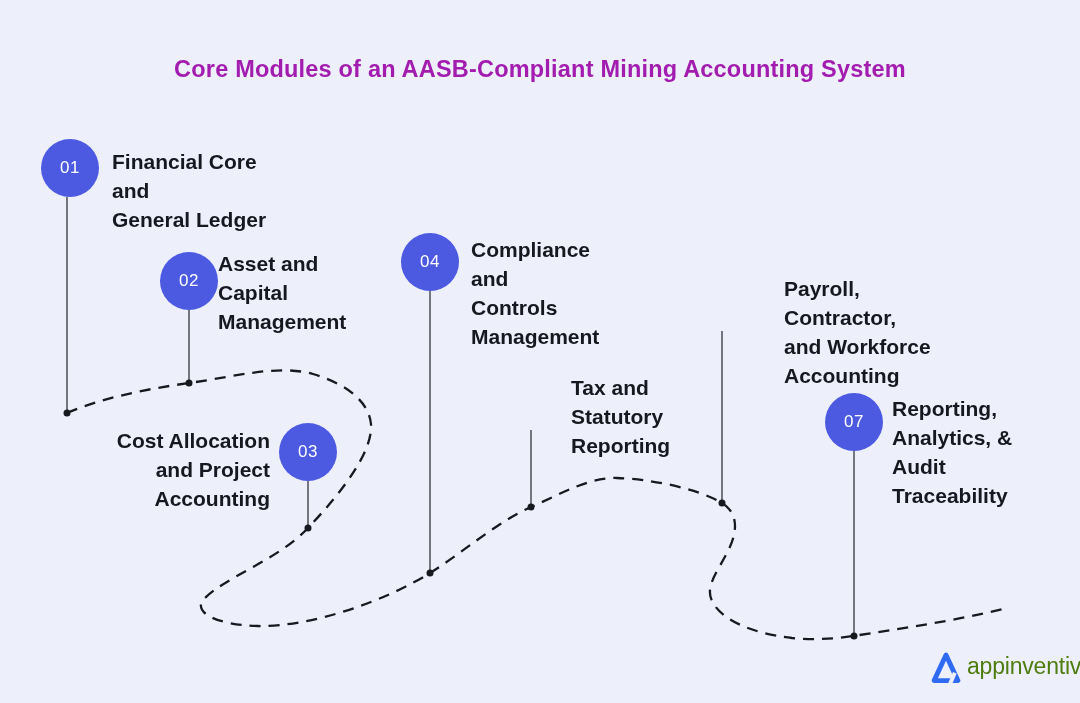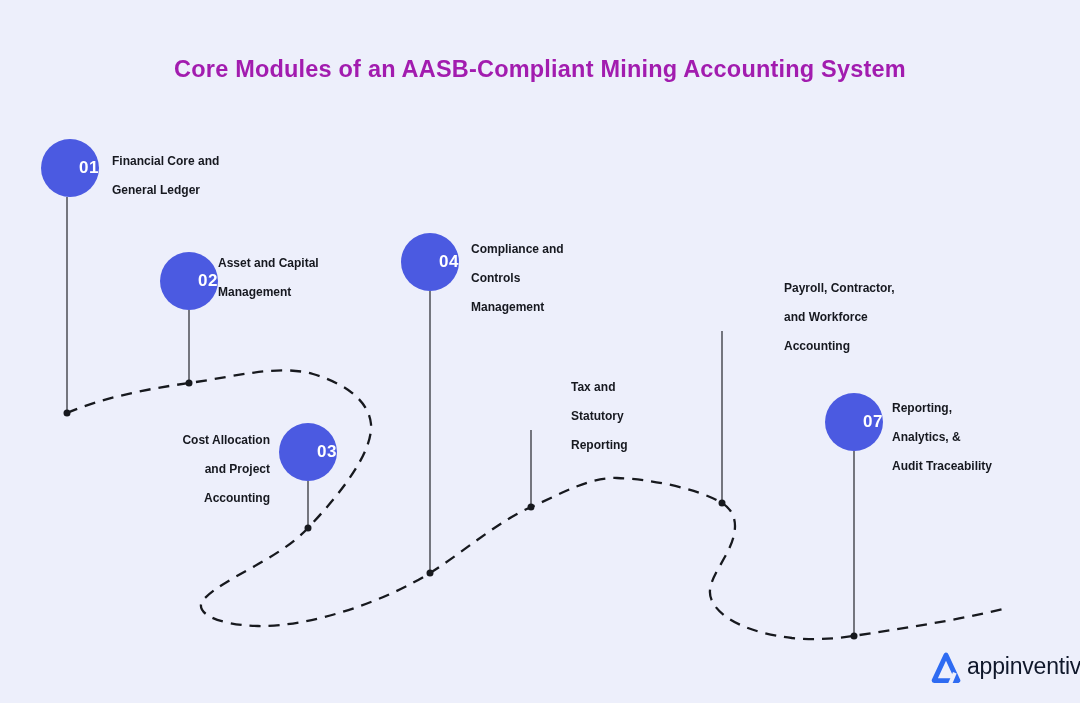--- a/index.html
+++ b/index.html
@@ -28,49 +28,49 @@
   }
   .node {
     position: absolute;
     width: 58px;
     height: 58px;
     border-radius: 50%;
     background: #4B5AE1;
     color: #FFFFFF;
     display: flex;
     align-items: center;
-    justify-content: flex-end;
+    justify-content: center;
     font-size: 17px;
-    font-weight: 700;
+    font-weight: 400;
     letter-spacing: 0.5px;
     z-index: 2;
   }
   .label {
     position: absolute;
-    font-size: 12px;
+    font-size: 21px;
     font-weight: 600;
     color: #16181F;
     line-height: 29px;
     white-space: pre-line;
     z-index: 2;
   }
   .label.right { text-align: right; }
   .logo {
     position: absolute;
     left: 931px;
     top: 648px;
     display: flex;
     align-items: center;
     gap: 6px;
     z-index: 2;
   }
   .logo-text {
     font-size: 23px;
     font-weight: 500;
-    color: #0f172a;
+    color: #4d7c0f;
     letter-spacing: -0.2px;
   }
 </style>
 </head>
 <body>
 
 <div class="canvas">
 
   <div class="title">Core Modules of an AASB-Compliant Mining Accounting System</div>
 

